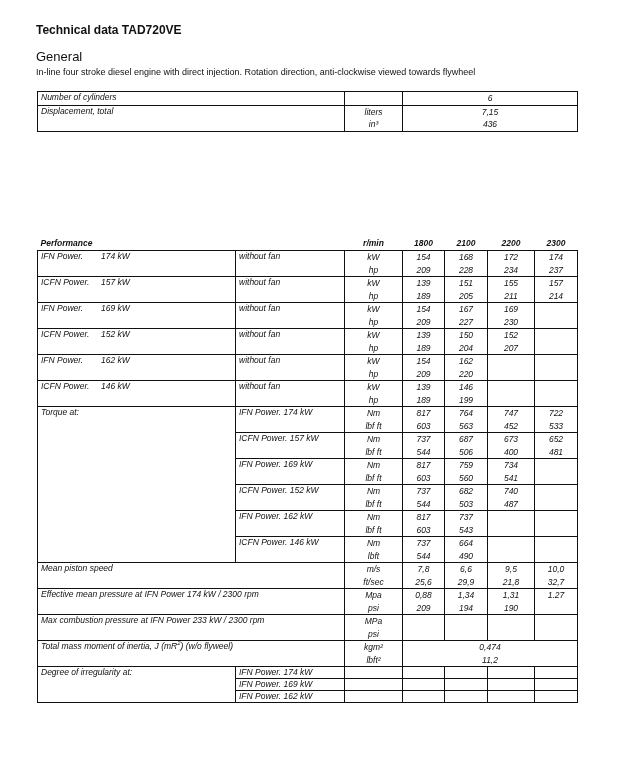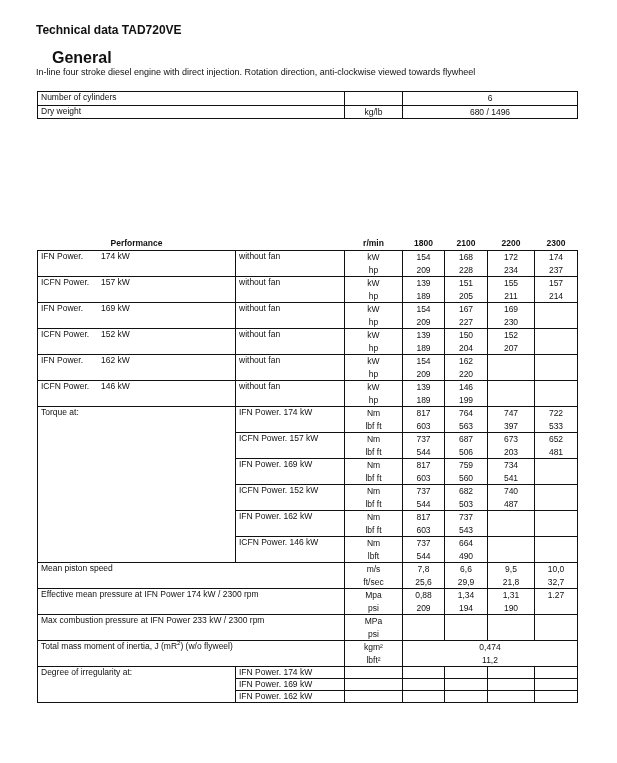--- a/index.html
+++ b/index.html
@@ -1,28 +1,28 @@
 <!DOCTYPE html>
 <html><head>
 <meta charset="utf-8">
 <style>
   html, body { margin: 0; padding: 0; background: #ffffff; }
   body { width: 617px; height: 763px; position: relative; overflow: hidden;
          font-family: "Liberation Sans", sans-serif; color: #111; }
   .title { position: absolute; left: 36px; top: 15px; font-size: 12px; font-weight: bold; margin-top: 8px; }
-  .h2 { position: absolute; left: 52px; top: 49px; font-size: 16px; font-weight: bold; }
+  .h2 { position: absolute; left: 36px; top: 49px; font-size: 13px; }
   .desc { position: absolute; left: 36px; top: 67px; font-size: 9px; }
-  table { position: absolute; border-collapse: collapse; font-size: 8.5px; table-layout: fixed; }
+  table { position: absolute; border-collapse: collapse; font-size: 8.5px; table-layout: fixed; font-style: italic; }
   td { padding: 0 3px; vertical-align: top; line-height: 11px; white-space: nowrap; overflow: hidden; }
   .b { border: 1px solid #111; }
   .c { text-align: center; }
   .lines div { height: 12.5px; line-height: 12.5px; }
   #gen { left: 37px; top: 91px; width: 540px; }
   #perf { left: 37px; top: 237px; width: 540px; }
-  .hdr td { font-weight: bold; border: none; line-height: 13px; height: 13px; text-align: center; }
+  .hdr td { font-weight: bold; border: none; line-height: 13px; height: 13px; }
   sup { font-size: 6px; line-height: 0; }
 </style>
 </head>
 <body>
 
 <div class="title">Technical data TAD720VE</div>
 <div class="h2">General</div>
 <div class="desc">In-line four stroke diesel engine with direct injection. Rotation direction, anti-clockwise viewed towards flywheel</div>
 
 <table id="gen">
@@ -35,26 +35,28 @@
       <tr>
         <td class="b" style="height: 10px;">Number of cylinders</td>
         <td class="b c lines">
           <div></div>
         </td>
         <td class="b c lines">
           <div>6</div>
         </td>
       </tr>
       <tr>
-        <td class="b" style="height: 10px;">Dry weight</td>
-        <td class="b c lines">
-          <div>kg/lb</div>
-        </td>
-        <td class="b c lines">
-          <div>680 / 1496</div>
+        <td class="b">Displacement, total</td>
+        <td class="b c lines">
+          <div>liters</div>
+          <div>in³</div>
+        </td>
+        <td class="b c lines">
+          <div>7,15</div>
+          <div>436</div>
         </td>
       </tr>
     </tbody>
 </table>
 
 <table id="perf">
   <colgroup>
     <col style="width:198px">
       <col style="width:109px">
       <col style="width:58px">
@@ -227,21 +229,21 @@
         <td class="b c lines">
           <div>817</div>
           <div>603</div>
         </td>
         <td class="b c lines">
           <div>764</div>
           <div>563</div>
         </td>
         <td class="b c lines">
           <div>747</div>
-          <div>397</div>
+          <div>452</div>
         </td>
         <td class="b c lines">
           <div>722</div>
           <div>533</div>
         </td>
       </tr>
       <tr>
         <td class="b">ICFN Power. 157 kW</td>
         <td class="b c lines">
           <div>Nm</div>
@@ -250,21 +252,21 @@
         <td class="b c lines">
           <div>737</div>
           <div>544</div>
         </td>
         <td class="b c lines">
           <div>687</div>
           <div>506</div>
         </td>
         <td class="b c lines">
           <div>673</div>
-          <div>203</div>
+          <div>400</div>
         </td>
         <td class="b c lines">
           <div>652</div>
           <div>481</div>
         </td>
       </tr>
       <tr>
         <td class="b">IFN Power. 169 kW</td>
         <td class="b c lines">
           <div>Nm</div>

